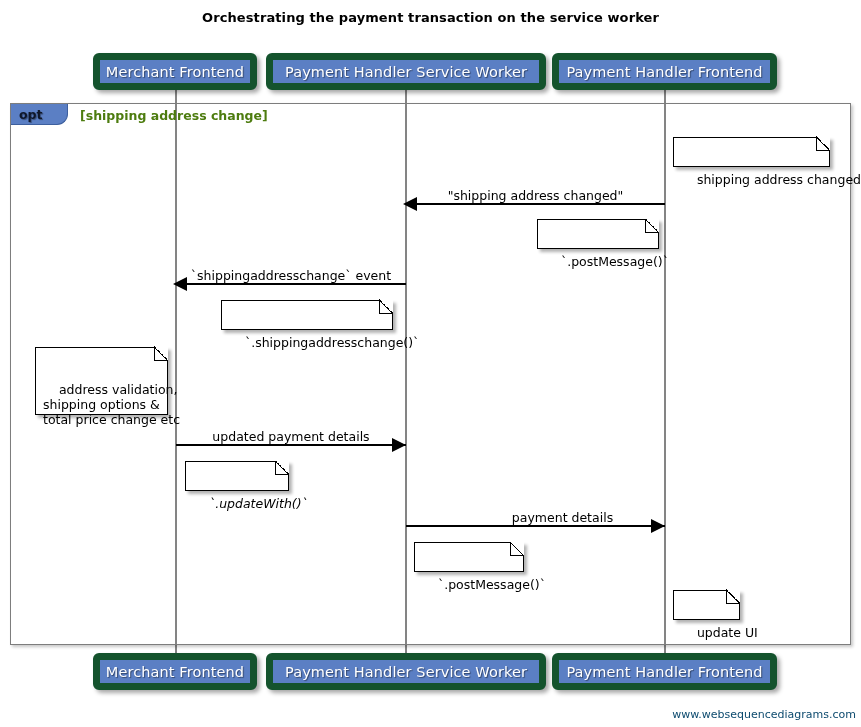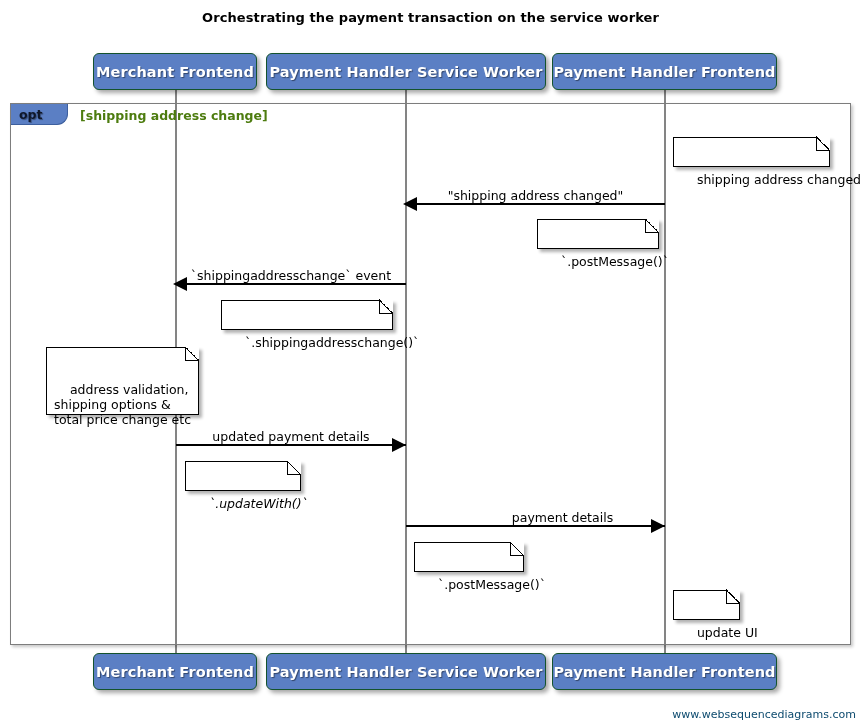--- a/index.html
+++ b/index.html
@@ -28,25 +28,25 @@
     color: #000000;
     letter-spacing: 0.1px;
     white-space: nowrap;
   }
 
   
   .participant {
     position: absolute;
     box-sizing: border-box;
     background: #5b7fc4;
-    border: 1px solid #14532d;
+    border: 7px solid #14532d;
     border-radius: 6px;
     color: #ffffff;
     font-size: 14.5px;
-    font-weight: bold;
+    font-weight: normal;
     display: flex;
     align-items: center;
     justify-content: center;
     text-shadow: 1px 1px 1px rgba(0,0,0,0.45);
     box-shadow: 3px 3px 4px rgba(0,0,0,0.34);
     white-space: nowrap;
     letter-spacing: 0.1px;
   }
 
   
@@ -195,32 +195,32 @@
 
   <div class="msg-label" style="left:176px; top:268px; width:230px;">`shippingaddresschange` event</div>
   <div class="msg-line" style="left:176px; top:283px; width:230px;"></div>
   <div class="arrow-head left" style="left:173px; top:277px;"></div>
 
   <div class="note" style="left:221px; top:300px; width:172px; height:30px;">
     <span class="fold"></span>
     <span>`.shippingaddresschange()`</span>
   </div>
 
-  <div class="note" style="left:46px; top:347px; width:153px; height:68px;">
+  <div class="note" style="left:35px; top:347px; width:133px; height:68px;">
     <span class="fold"></span>
     <span>address validation,
 shipping options &amp;
 total price change etc</span>
   </div>
 
   <div class="msg-label" style="left:176px; top:429px; width:230px;">updated payment details</div>
   <div class="msg-line" style="left:176px; top:444px; width:230px;"></div>
   <div class="arrow-head right" style="left:392px; top:438px;"></div>
 
-  <div class="note" style="left:185px; top:461px; width:116px; height:30px;font-style:italic;">
+  <div class="note" style="left:185px; top:461px; width:104px; height:30px;font-style:italic;">
     <span class="fold"></span>
     <span>`.updateWith()`</span>
   </div>
 
   <div class="msg-label" style="left:406px; top:510px; width:313px;">payment details</div>
   <div class="msg-line" style="left:406px; top:525px; width:259px;"></div>
   <div class="arrow-head right" style="left:651px; top:519px;"></div>
 
   <div class="note" style="left:414px; top:542px; width:110px; height:30px;">
     <span class="fold"></span>

